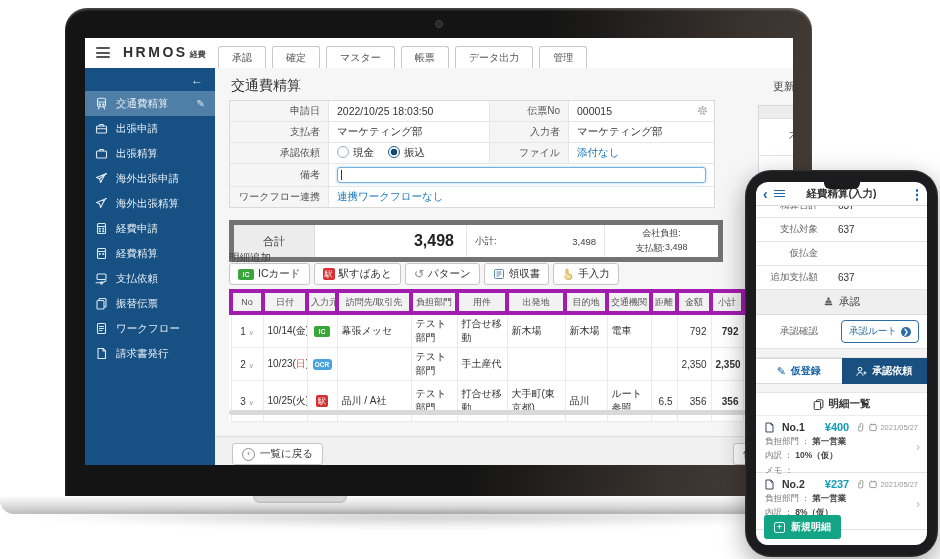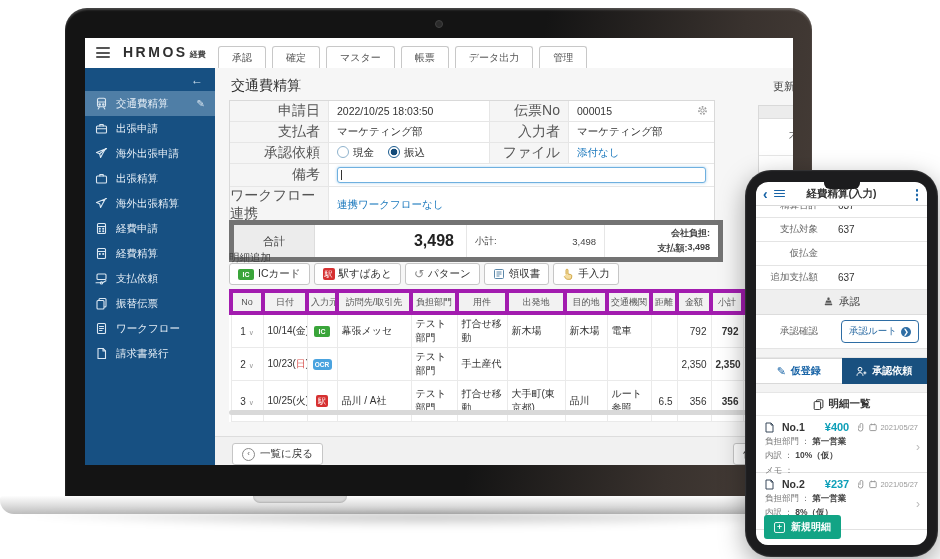--- a/index.html
+++ b/index.html
@@ -38,21 +38,21 @@
   .sicon *{stroke:#dce8f2;fill:none;stroke-width:1.1;stroke-linecap:round;stroke-linejoin:round;}
   .sicon .fillmask{fill:#175082;}
   
   .main{position:absolute;left:130px;top:30px;right:0;bottom:0;background:#f6f6f6;overflow:hidden;}
   .page-title{position:absolute;left:16px;top:9px;font-size:14px;color:#333;}
   .update-btn{position:absolute;right:-2px;top:11px;font-size:11px;color:#444;}
   
   .form{position:absolute;left:14px;top:32px;width:484px;background:#fff;border:1px solid #d9d9d9;font-size:10.5px;}
   .fr{display:flex;border-bottom:1px solid #e6e6e6;min-height:20px;align-items:stretch;}
   .fr:last-child{border-bottom:none;}
-  .fl{width:90px;background:#f5f5f5;color:#555;font-size:14px;display:flex;align-items:center;
+  .fl{width:90px;background:#f5f5f5;color:#555;font-size:10px;display:flex;align-items:center;
       justify-content:flex-end;padding-right:8px;border-right:1px solid #e6e6e6;flex:none;}
   .fl2{width:70px;}
   .fv{display:flex;align-items:center;padding-left:8px;color:#333;position:relative;}
   .fv1{width:152px;flex:none;border-right:1px solid #e6e6e6;}
   .fv2{flex:1;}
   .link{color:#1a78bd;}
   .gear{position:absolute;right:6px;top:4px;width:11px;height:11px;}
   .gear circle{stroke:#9a9a9a;fill:none;}
   .radio{display:inline-block;width:10px;height:10px;border:1px solid #8fb3cd;border-radius:50%;
          margin-right:4px;vertical-align:-2px;background:#fff;}
@@ -69,21 +69,21 @@
   
   .totals{position:absolute;left:14px;top:144px;width:484px;height:32px;background:#fff;
           border:5px solid #737373;display:flex;margin-top:8px;}
   .t-label{width:80px;background:#ececec;border-right:1px solid #ddd;display:flex;align-items:center;
            justify-content:center;font-size:11px;color:#444;flex:none;}
   .t-total{width:152px;flex:none;display:flex;align-items:center;justify-content:flex-end;
            padding-right:12px;font-size:16px;font-weight:bold;color:#222;border-right:1px solid #e6e6e6;box-sizing:border-box;}
   .t-sub{width:138px;flex:none;display:flex;align-items:center;justify-content:space-between;
          padding:0 8px;font-size:9.5px;color:#444;border-right:1px solid #e6e6e6;box-sizing:border-box;}
   .t-right{flex:1;display:flex;flex-direction:column;justify-content:center;padding:0 8px;font-size:9px;color:#444;gap:2px;}
-  .t-right div{display:flex;justify-content:flex-end;font-weight:bold;}
+  .t-right div{display:flex;justify-content:center;}
   
   .detail-title{position:absolute;left:14px;top:183px;font-size:10.5px;color:#444;}
   .add-row{position:absolute;left:14px;top:195px;display:flex;gap:4px;}
   .add-btn{border:1px solid #c6c6c6;background:#fff;border-radius:3px;font-size:10.5px;color:#333;
            padding:3px 8px;display:flex;align-items:center;gap:4px;white-space:nowrap;}
   .badge-ic{width:16px;height:11px;background:#3aa53a;border-radius:2px;color:#fff;font-size:7px;
             font-weight:bold;display:flex;align-items:center;justify-content:center;}
   .badge-eki{width:12px;height:12px;background:#d63031;border-radius:2px;color:#fff;font-size:8px;
              display:flex;align-items:center;justify-content:center;}
   .icon-loop{color:#888;font-size:12px;line-height:10px;}
@@ -219,31 +219,31 @@
       <div class="side-item">
         <svg class="sicon" viewBox="0 0 13 13">
             <rect x="1.5" y="4" width="10" height="7" rx="1"></rect>
             <path d="M4.8 4 V2.5 h3.4 V4"></path>
             <line x1="1.5" y1="6.8" x2="11.5" y2="6.8"></line>
           </svg>
         <span>出張申請</span>
       </div>
       <div class="side-item">
         <svg class="sicon" viewBox="0 0 13 13">
+            <rect x="1.5" y="4" width="10" height="7" rx="1"></rect>
+            <path d="M4.8 4 V2.5 h3.4 V4"></path>
+          </svg>
+        <span>出張精算</span>
+      </div>
+      <div class="side-item">
+        <svg class="sicon" viewBox="0 0 13 13">
             <path d="M11.5 1.5 L1.5 5.6 l3.1 1.1 1 3.8 1.6-2.9 3.3-6.1z"></path>
             <path d="M4.6 6.7 L11.5 1.5"></path>
           </svg>
         <span>海外出張申請</span>
-      </div>
-      <div class="side-item">
-        <svg class="sicon" viewBox="0 0 13 13">
-            <rect x="1.5" y="4" width="10" height="7" rx="1"></rect>
-            <path d="M4.8 4 V2.5 h3.4 V4"></path>
-          </svg>
-        <span>出張精算</span>
       </div>
       <div class="side-item">
         <svg class="sicon" viewBox="0 0 13 13">
             <path d="M11.5 1.5 L1.5 5.6 l3.1 1.1 1 3.8 1.6-2.9 3.3-6.1z"></path>
           </svg>
         <span>海外出張精算</span>
       </div>
       <div class="side-item">
         <svg class="sicon" viewBox="0 0 13 13">
             <rect x="2.5" y="1.5" width="8" height="10" rx="1"></rect>

